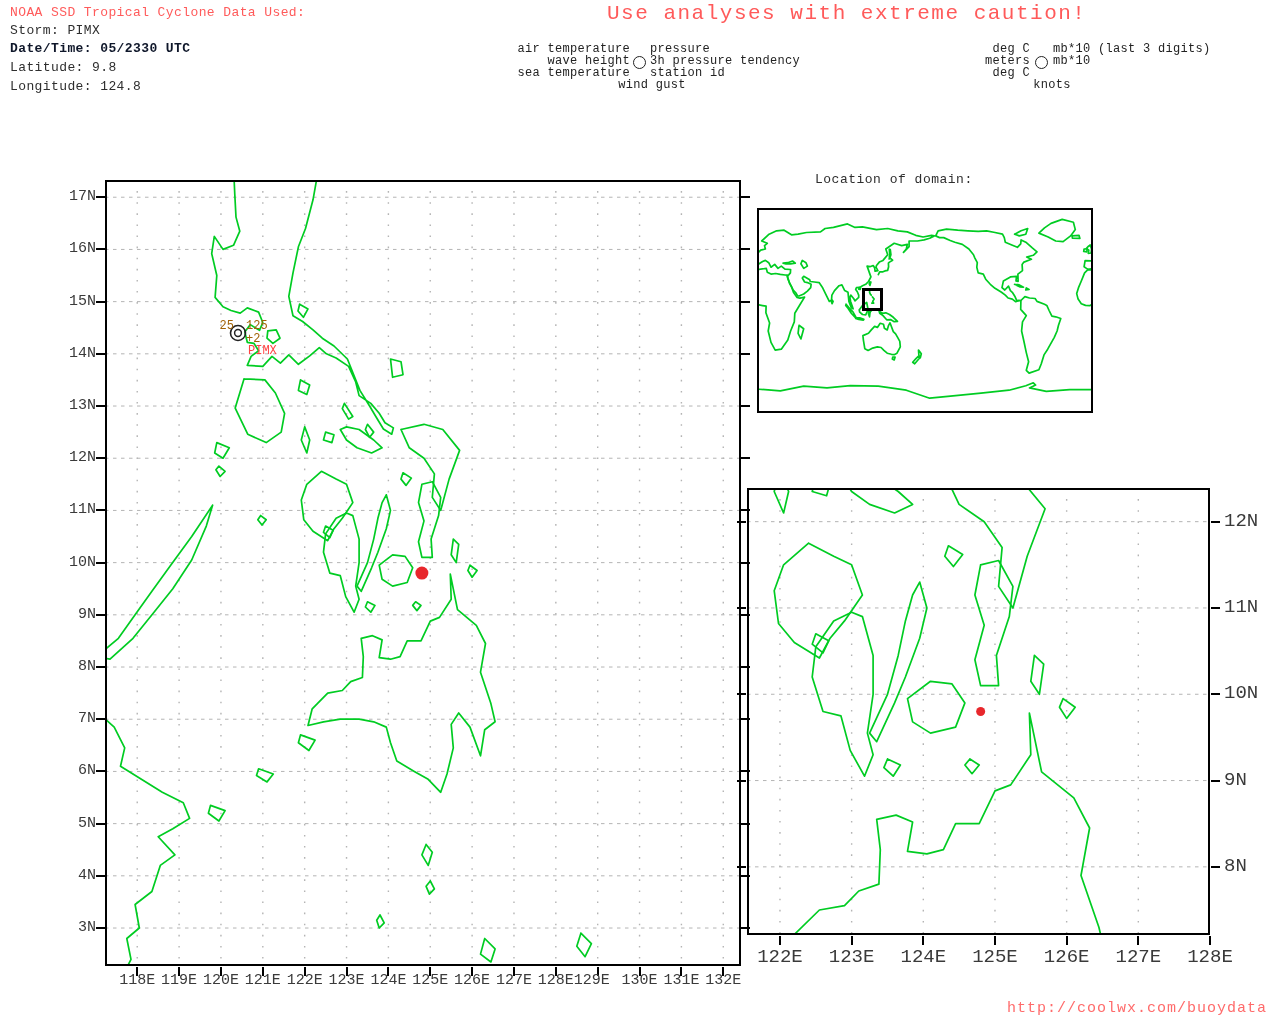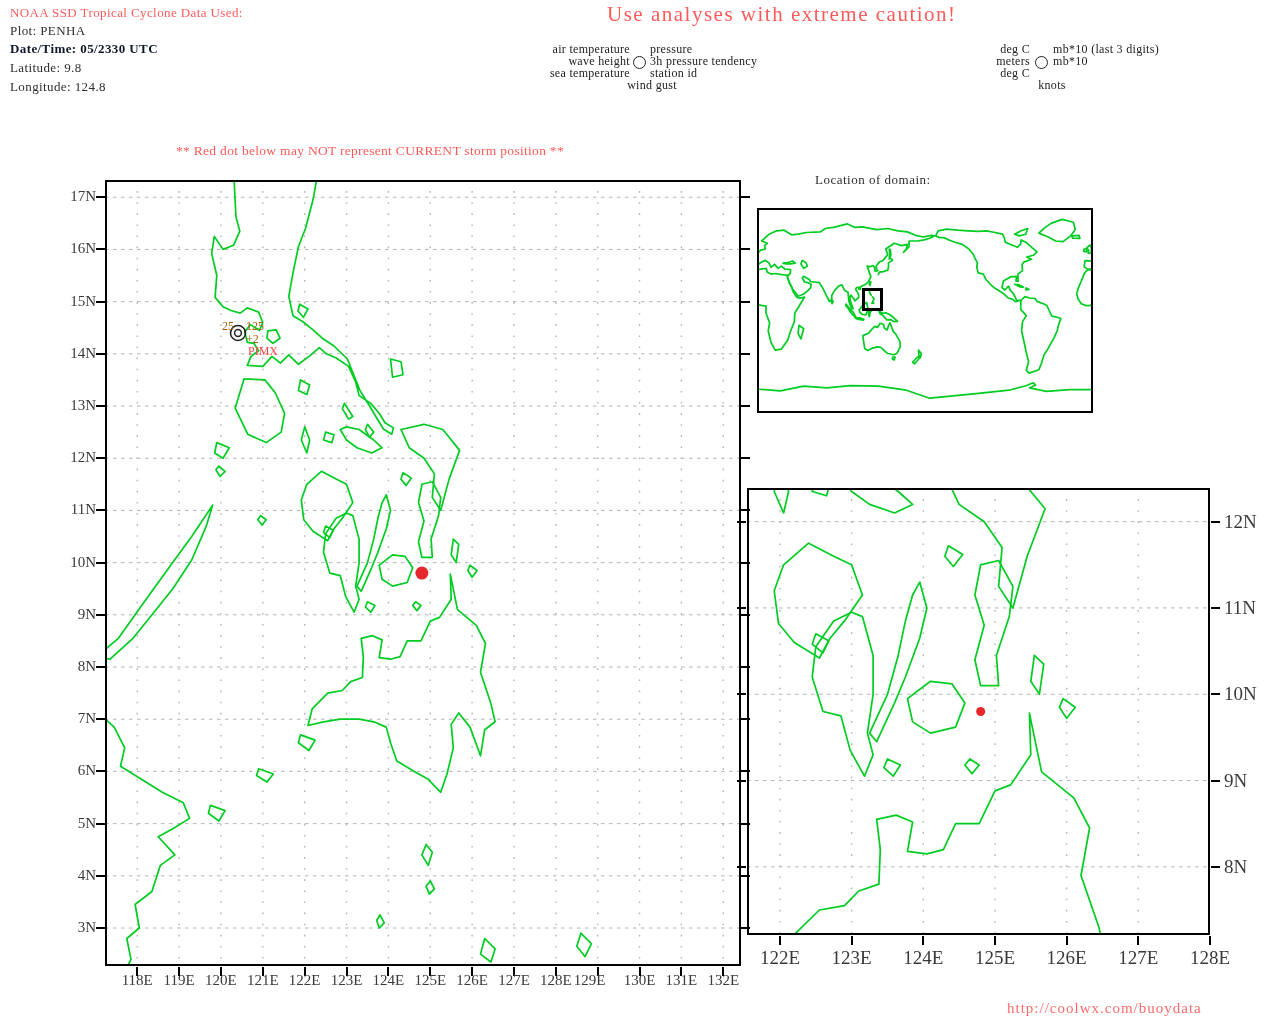--- a/index.html
+++ b/index.html
@@ -1,33 +1,33 @@
 <!DOCTYPE html>
 <html><head>
 <meta charset="utf-8">
 <style>
   html,body{margin:0;padding:0;background:#fff;}
   #stage{position:relative;width:1280px;height:1024px;background:#fff;overflow:hidden;
-         font-family:Liberation Serif, serif;color:#2e2e2e;border-radius:14px;}
+         font-family:Liberation Mono, monospace;color:#2e2e2e;border-radius:14px;}
   .abs{position:absolute;white-space:pre;line-height:1.15;}
   .frame{position:absolute;border:2px solid #000;box-sizing:border-box;background:transparent;}
   .salmon{color:#ff5a5a;}
   .info-line{font-size:13px;letter-spacing:.4px;}
   .leg{font-size:12px;letter-spacing:.3px;color:#222;}
   .circ{position:absolute;width:11px;height:11px;border:1.5px solid #222;border-radius:50%;}
   svg{position:absolute;display:block;}
   .station-txt{position:absolute;font-size:12px;color:#a16207;letter-spacing:0;}
 </style>
 </head>
 <body>
 
 <div id="stage">
 
   <div class="abs info-line salmon" style="left:10px;top:6px;">NOAA SSD Tropical Cyclone Data Used:</div>
-  <div class="abs info-line" style="left:10px;top:24px;">Plot: PENHA</div>
+  <div class="abs info-line" style="left:10px;top:24px;">Storm: PIMX</div>
   <div class="abs info-line" style="left:10px;top:42px;color:#0f172a;font-weight:bold;">Date/Time: 05/2330 UTC</div>
   <div class="abs info-line" style="left:10px;top:61px;">Latitude: 9.8</div>
   <div class="abs info-line" style="left:10px;top:80px;">Longitude: 124.8</div>
 
   <div class="abs salmon" style="left:607px;top:2px;font-size:21px;letter-spacing:1.5px;">Use analyses with extreme caution!</div>
 
   <div class="abs leg" style="left:490px;top:43px;width:140px;text-align:right;">air temperature</div>
   <div class="abs leg" style="left:650px;top:43px;">pressure</div>
   <div class="abs leg" style="left:490px;top:55px;width:140px;text-align:right;">wave height</div>
   <div class="abs leg" style="left:650px;top:55px;">3h pressure tendency</div>
@@ -37,21 +37,20 @@
   <span class="circ" style="left:633px;top:56px;"></span>
 
   <div class="abs leg" style="left:950px;top:43px;width:80px;text-align:right;">deg C</div>
   <div class="abs leg" style="left:1053px;top:43px;">mb*10 (last 3 digits)</div>
   <div class="abs leg" style="left:950px;top:55px;width:80px;text-align:right;">meters</div>
   <div class="abs leg" style="left:1053px;top:55px;">mb*10</div>
   <div class="abs leg" style="left:950px;top:67px;width:80px;text-align:right;">deg C</div>
   <div class="abs leg" style="left:1012px;top:79px;width:80px;text-align:center;">knots</div>
   <span class="circ" style="left:1035px;top:56px;"></span>
 
-  <div class="abs salmon" style="left:176px;top:143px;font-size:13.5px;letter-spacing:.3px;">** Red dot below may NOT represent CURRENT storm position **</div>
 
   <div class="frame" style="left:105px;top:180px;width:636px;height:786px;"></div>
   <svg id="main-map-svg" style="left:107px;top:182px;" width="632" height="782" viewBox="2 2 632 782">
       <line x1="0" y1="17.22599999999991" x2="636" y2="17.22599999999991" stroke="#b4b4b4" stroke-width="1" stroke-dasharray="3.5,4.5"></line>
       <line x1="0" y1="69.42599999999992" x2="636" y2="69.42599999999992" stroke="#b4b4b4" stroke-width="1" stroke-dasharray="3.5,4.5"></line>
       <line x1="0" y1="121.62599999999992" x2="636" y2="121.62599999999992" stroke="#b4b4b4" stroke-width="1" stroke-dasharray="3.5,4.5"></line>
       <line x1="0" y1="173.8259999999999" x2="636" y2="173.8259999999999" stroke="#b4b4b4" stroke-width="1" stroke-dasharray="3.5,4.5"></line>
       <line x1="0" y1="226.02599999999993" x2="636" y2="226.02599999999993" stroke="#b4b4b4" stroke-width="1" stroke-dasharray="3.5,4.5"></line>
       <line x1="0" y1="278.22599999999994" x2="636" y2="278.22599999999994" stroke="#b4b4b4" stroke-width="1" stroke-dasharray="3.5,4.5"></line>
       <line x1="0" y1="330.42599999999993" x2="636" y2="330.42599999999993" stroke="#b4b4b4" stroke-width="1" stroke-dasharray="3.5,4.5"></line>

